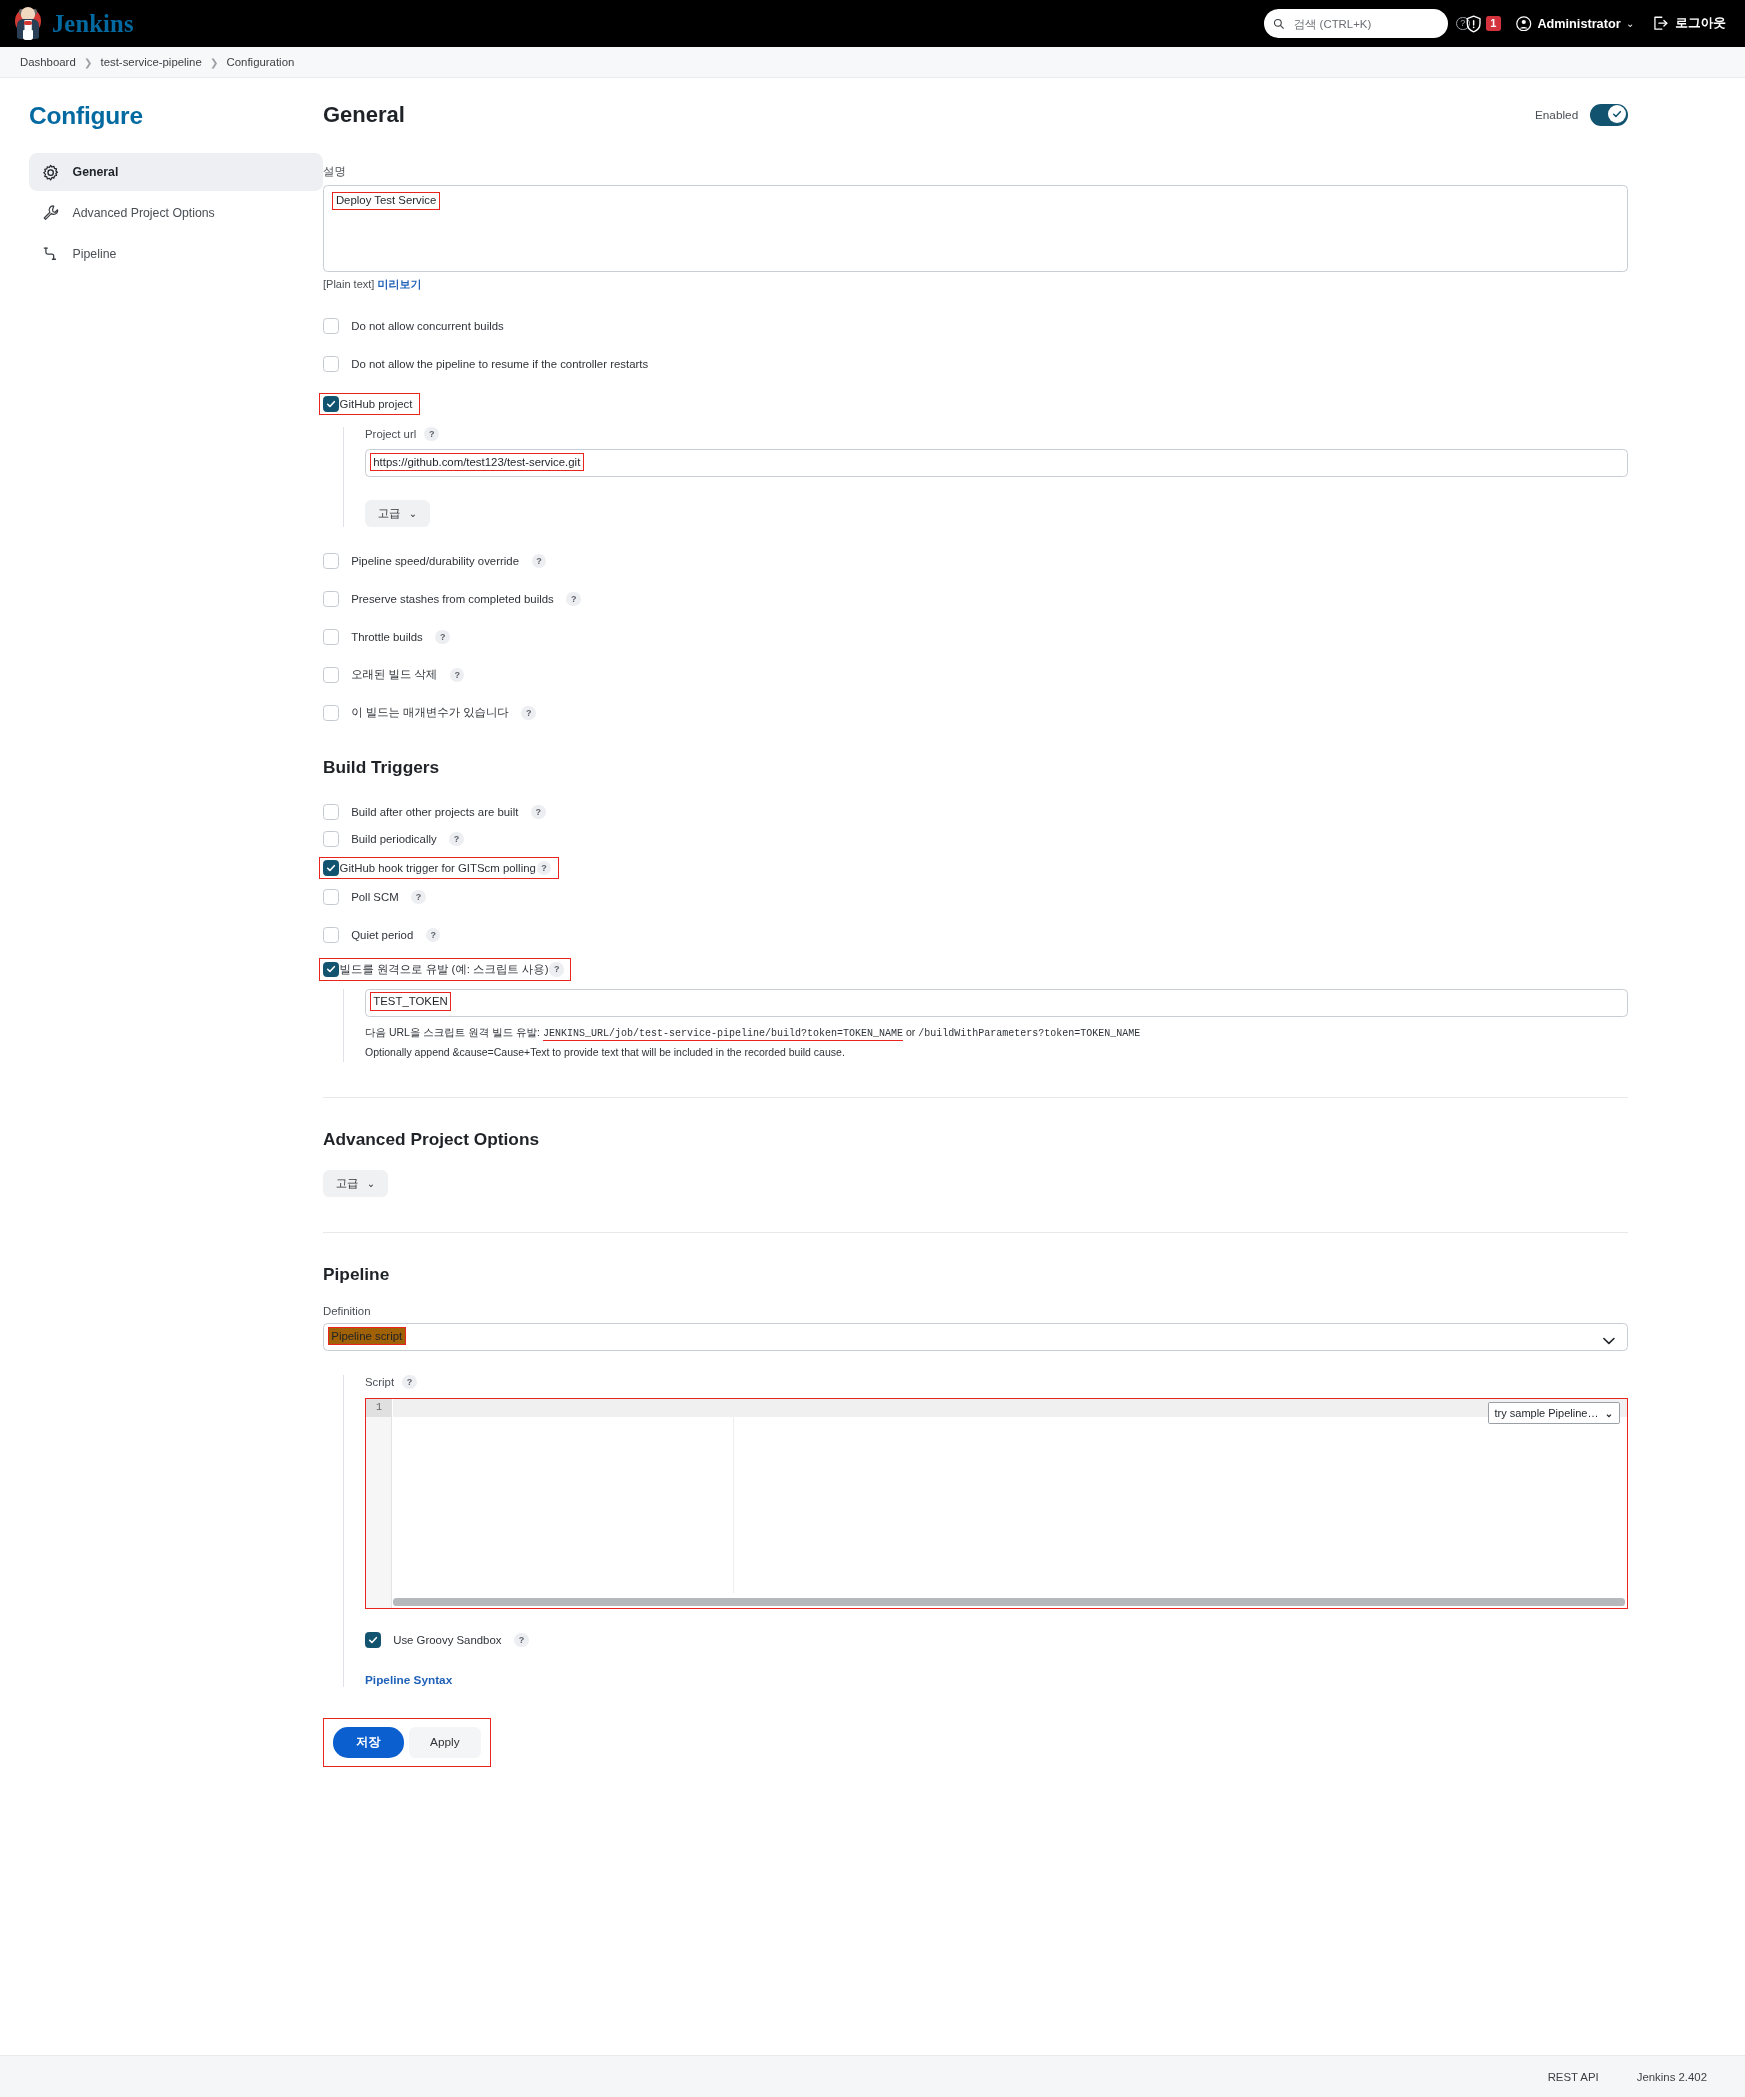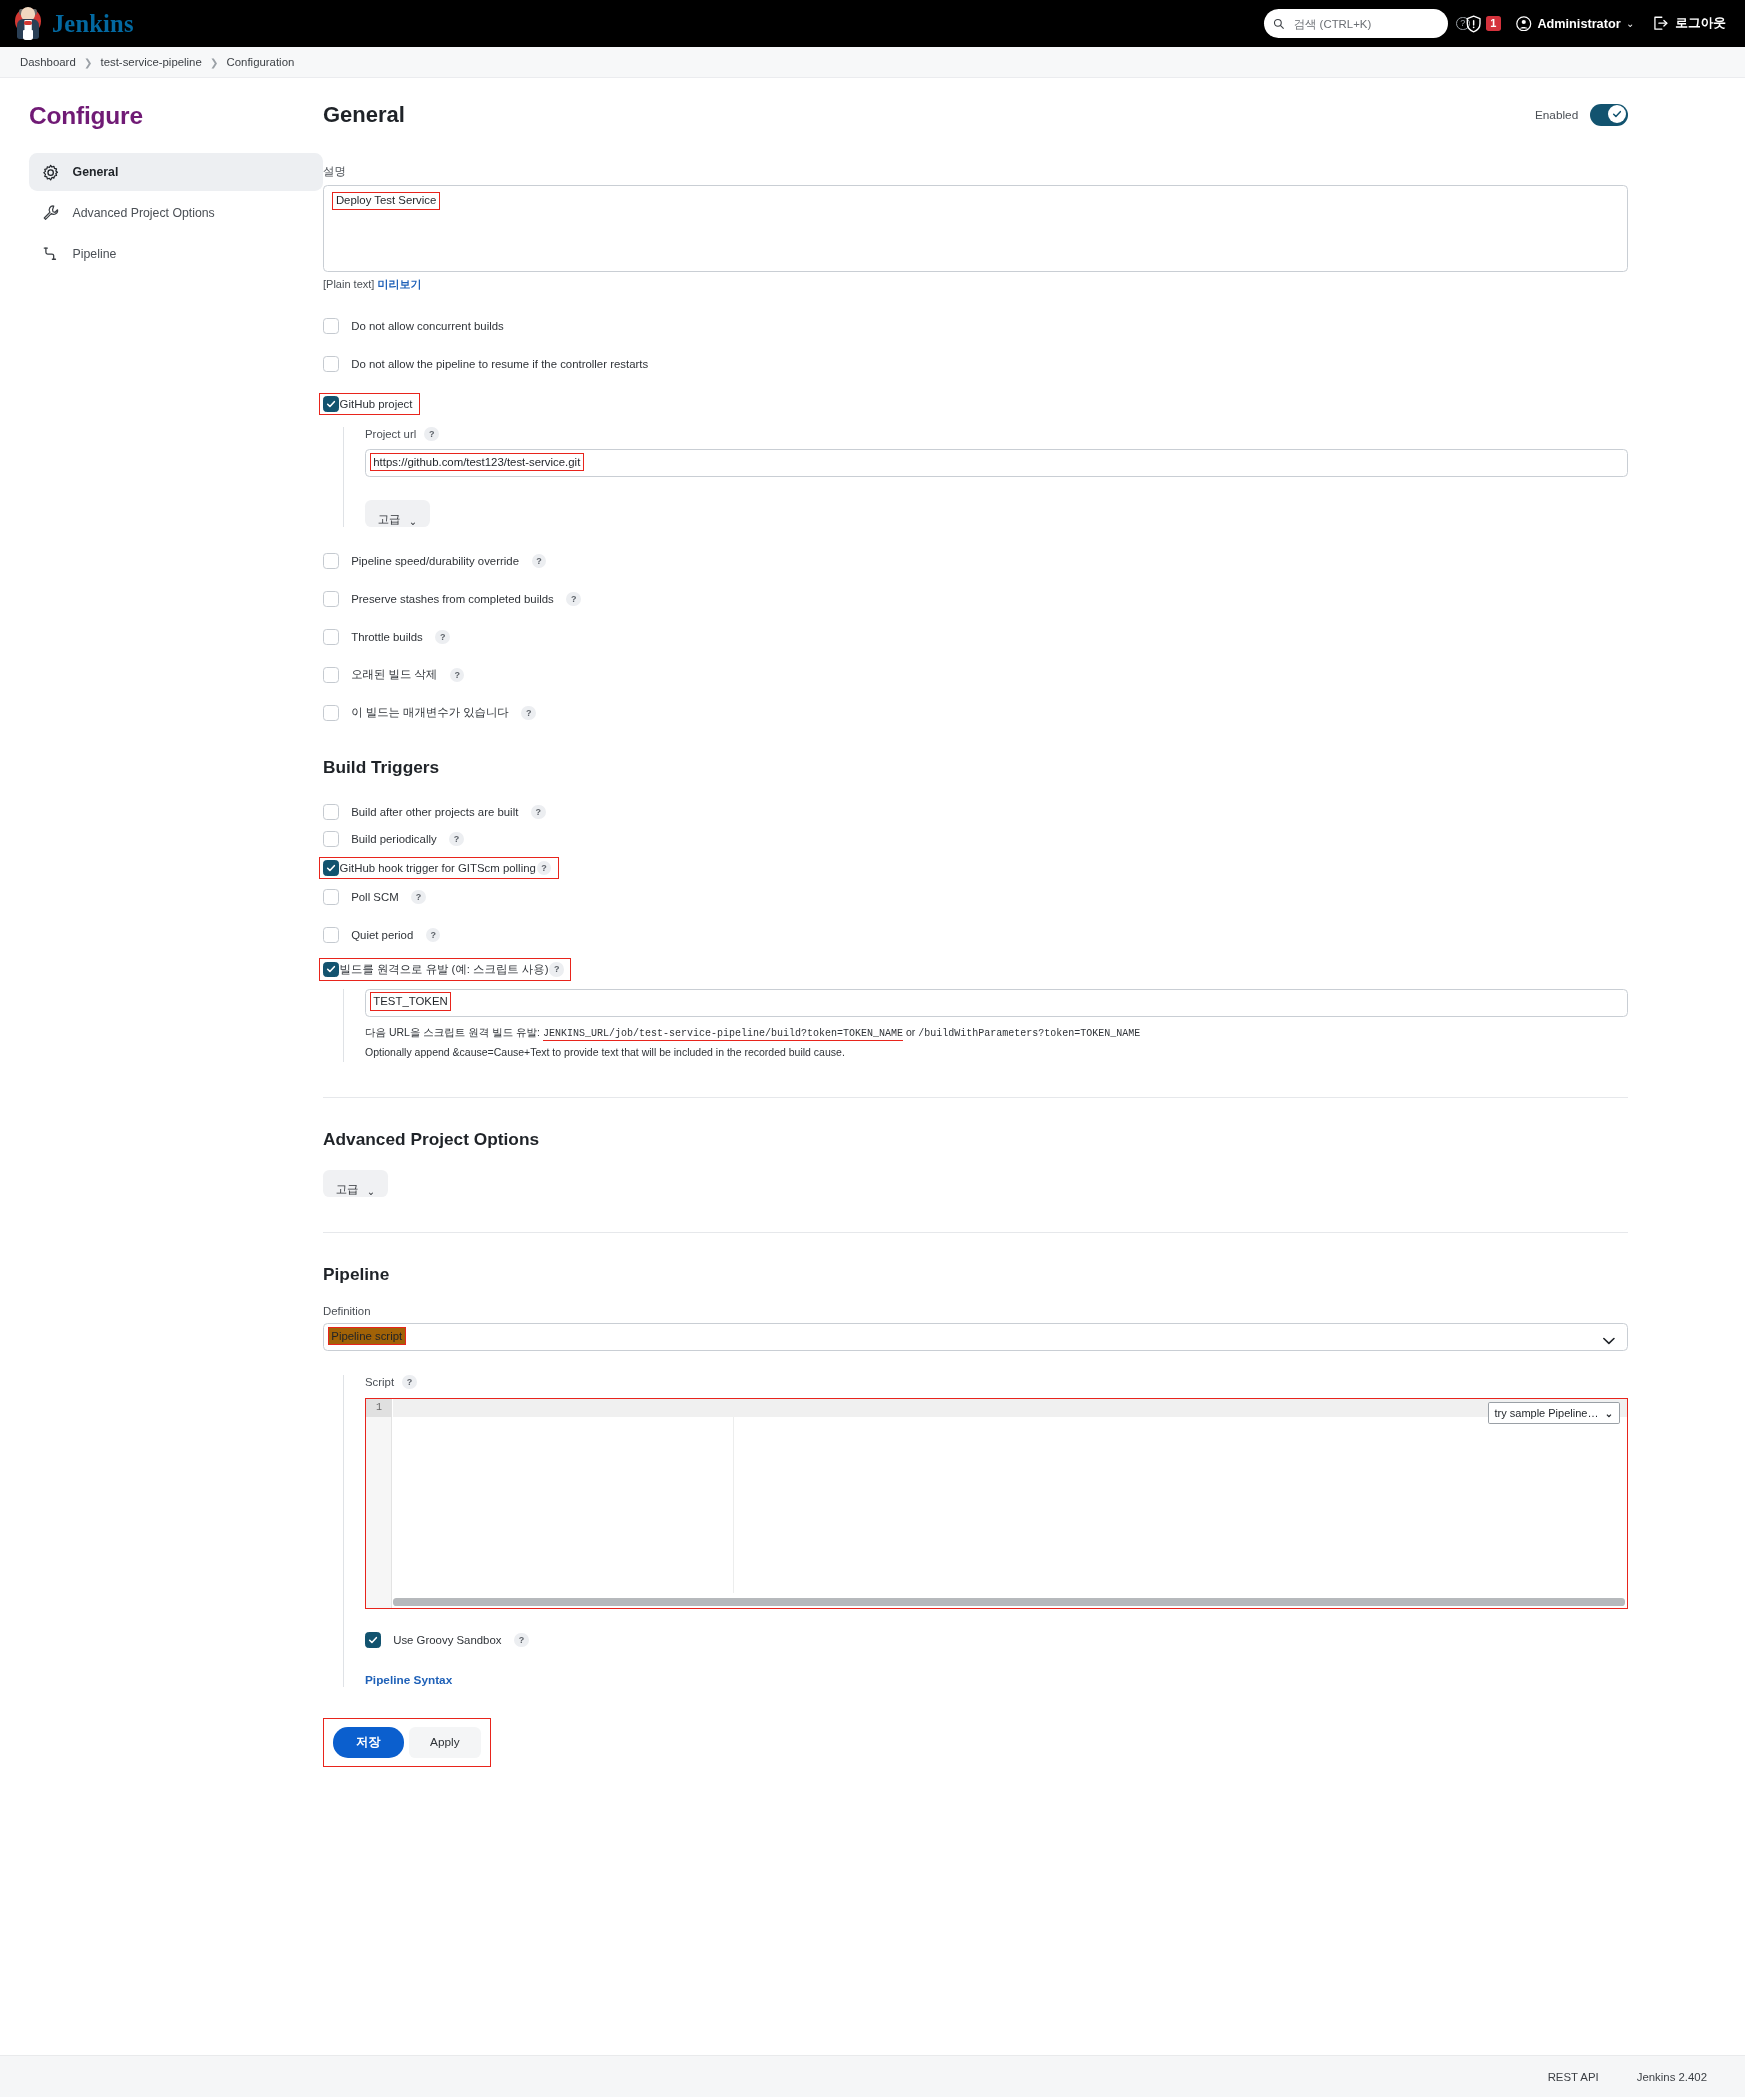--- a/index.html
+++ b/index.html
@@ -81,21 +81,21 @@
     display:flex; align-items:center; padding:0 0 0 20px; gap:0;
     font-size:11.4px; color:#3b3f44;
   }
   .crumb { color:#3b3f44; }
   .crumb-sep { color:#9aa0a6; margin:0 8.2px; font-size:10px; }
 
   
   .page { display:flex; padding:23.6px 0 0 0; }
   .side { width:323px; flex:0 0 323px; padding:0 0 0 29px; }
   .side h1 {
-    margin:0 0 23.6px 0; font-size:24.5px; font-weight:700; color:#701a75;
+    margin:0 0 23.6px 0; font-size:24.5px; font-weight:700; color:#0369a1;
     letter-spacing:-0.2px;
   }
   .navitem {
     display:flex; align-items:center; gap:13.6px; height:38px;
     padding:0 12.7px; border-radius:8.2px; font-size:12.3px; color:#4a4f55;
     margin-bottom:2.7px;
   }
   .navitem.active { background:#edeff2; color:#1f2328; font-weight:700; }
   .navicon { width:17.3px; height:17.3px; flex:0 0 auto; display:flex; }
 
@@ -156,21 +156,21 @@
     align-items:center; gap:8.2px; margin:7.3px 0 8.2px 0; }
   .textinput {
     width:100%; height:28px; border:0.9px solid #c9ced4; border-radius:4.5px;
     background:#fff; position:relative;
   }
   .ti-val {
     position:absolute; left:3.6px; top:2.7px; font-size:11.4px; color:#1f2328;
     border:1.8px solid #e8241c; padding:0.9px 2.7px; background:#fff; line-height:14.5px;
   }
   .advbtn {
-    display:inline-flex; align-items:flex-end; gap:8.2px; height:27px;
+    display:inline-flex; align-items:center; gap:8.2px; height:27px;
     padding:0 12.7px; border-radius:6.4px; background:#f0f1f3;
     font-size:11.4px; color:#2f3338;
   }
 
   h3.blockh { font-size:17.3px; font-weight:700; margin:31px 0 20px 0; color:#1f2328; }
 
   .tokenhelp { font-size:10.5px; color:#2f3338; line-height:19px; margin-top:6.4px; }
   .mono { font-family:"Liberation Mono", monospace; font-size:10px; }
   .ul-red { border-bottom:1.3px solid #e8241c; padding-bottom:0.9px; }
 

